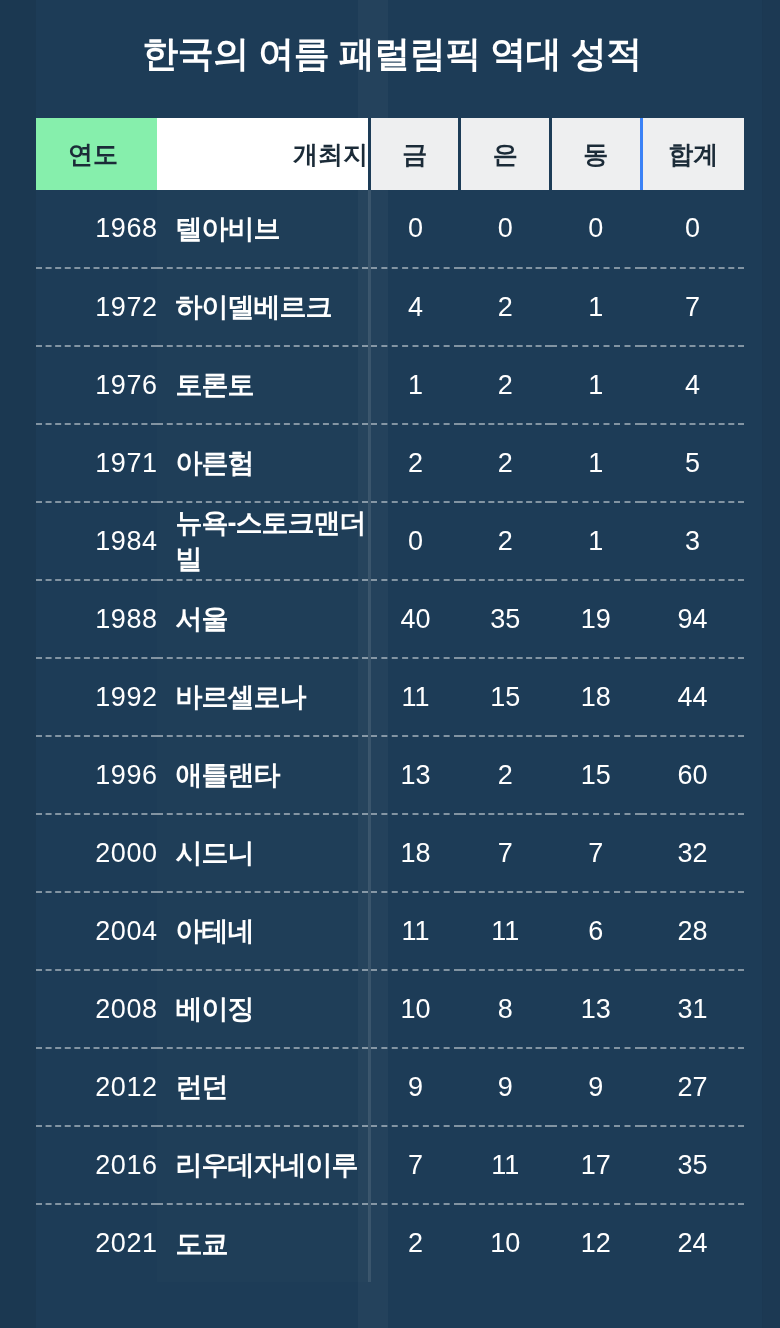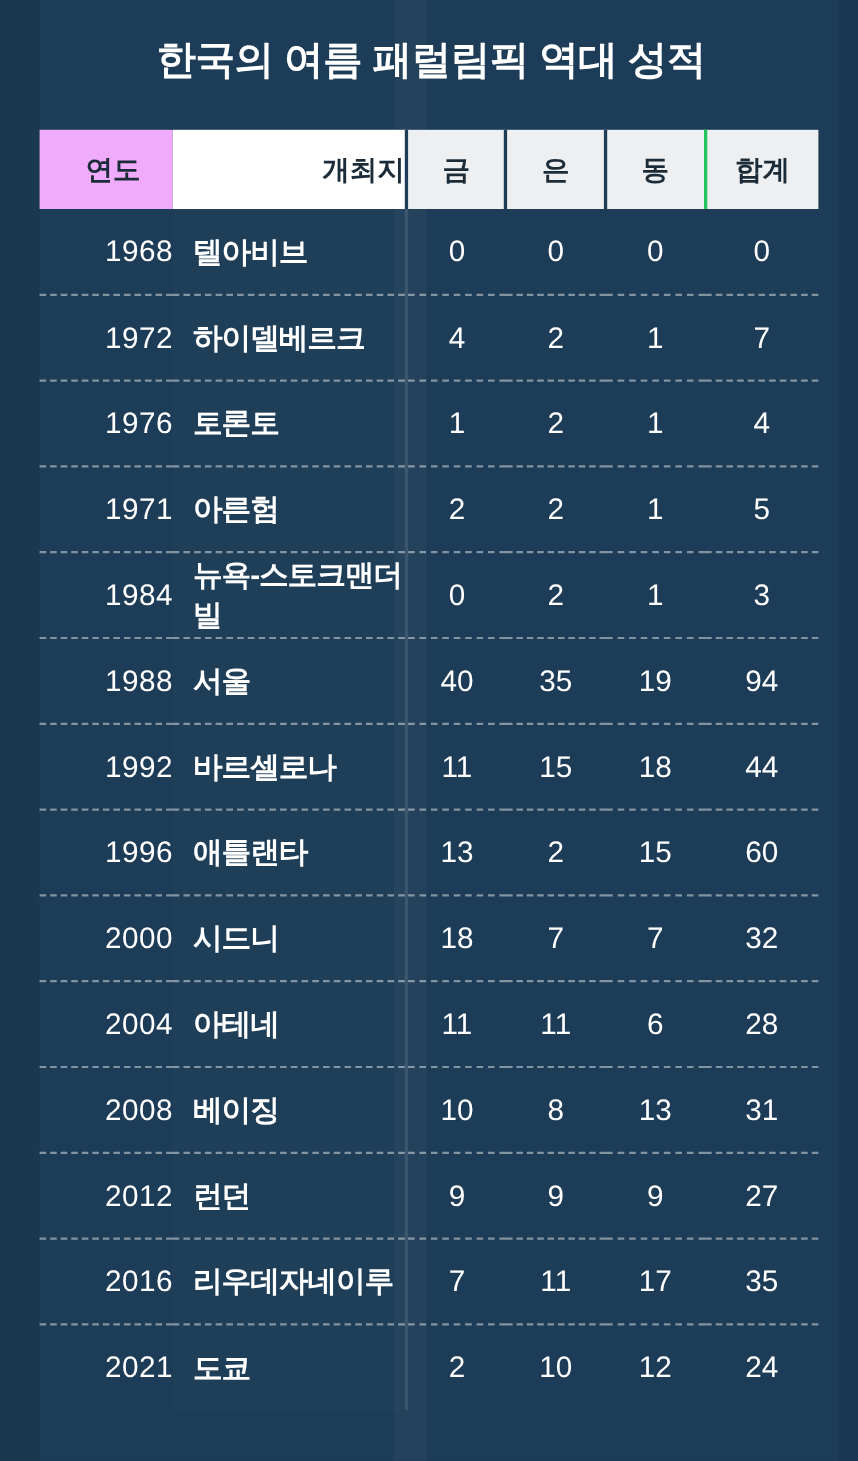--- a/index.html
+++ b/index.html
@@ -57,24 +57,24 @@
 
   thead th {
     background: #e8e9ea;
     color: #1b2b38;
     font-size: 25px;
     font-weight: bold;
     height: 72px;
     vertical-align: middle;
     padding: 0;
   }
-  thead th.h-year { text-align: center; padding-left: 12px; background:#f0abfc; }
+  thead th.h-year { text-align: left; padding-left: 32px; background:#86efac; }
   thead th.h-host { text-align: right; padding-left: 18px; background:#ffffff; }
   thead th.h-med  { text-align: center; background:#eeeff0; border-left: 3px solid #1d3c57; }
-  thead th.h-total{ text-align: center; background:#eeeff0; border-left: 3px solid #22c55e; }
+  thead th.h-total{ text-align: center; background:#eeeff0; border-left: 3px solid #3b82f6; }
 
   tbody td {
     height: 78px;
     font-size: 27px;
     vertical-align: middle;
     padding: 0;
     border-bottom: 2px dashed rgba(255,255,255,0.45);
     color: #ffffff;
   }
   tbody tr:last-child td { border-bottom: none; }

